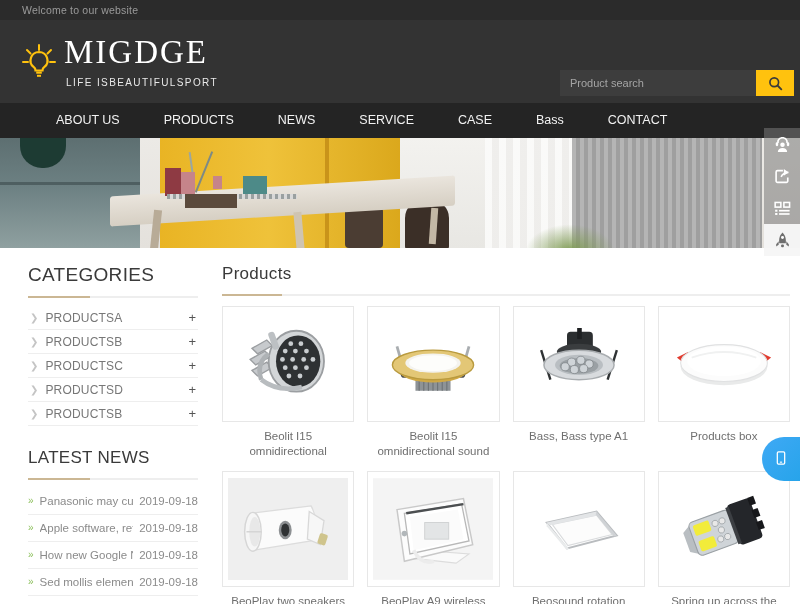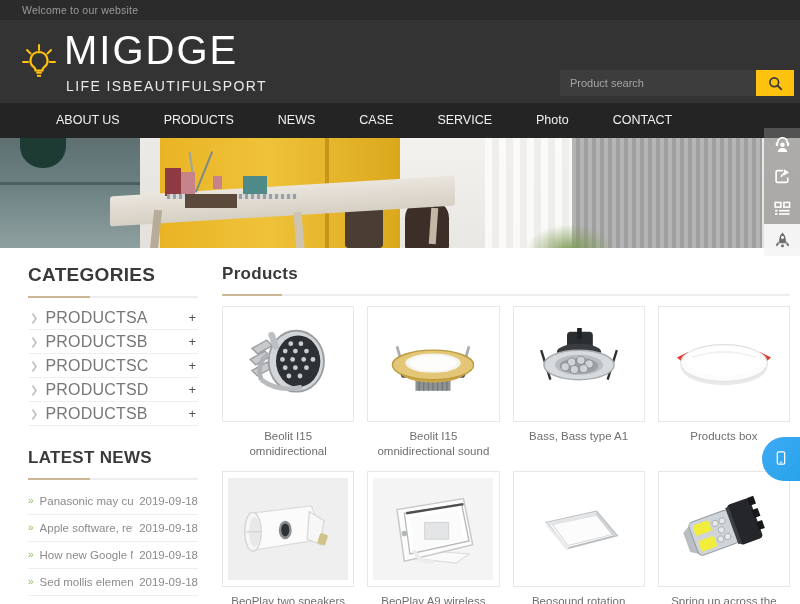--- a/index.html
+++ b/index.html
@@ -29,30 +29,30 @@
     background:#333333;
     display:flex;
     align-items:center;
     padding:0 22px;
     position:relative;
   }
   .logo-wrap { display:flex; align-items:center; }
   .bulb-icon { width:34px; height:38px; margin-right:8px; flex:none; }
   .logo-text-block { display:flex; flex-direction:column; }
   .logo-name {
-    font-family:Liberation Sans, sans-serif;
+    font-family:Liberation Serif, serif;
     color:#ffffff;
-    font-size:40px;
+    font-size:33px;
     letter-spacing:2px;
     line-height:1;
     font-weight:400;
   }
   .logo-tag {
     color:#e9e9e9;
-    font-size:14px;
+    font-size:10px;
     letter-spacing:1.4px;
     margin-top:8px;
     margin-left:2px;
   }
 
   .search-box {
     position:absolute;
     right:6px;
     top:50px;
     display:flex;
@@ -188,21 +188,21 @@
     padding:16px 10px 0 10px;
     gap:0;
   }
   .sidebar { width:200px; flex:none; padding:0 12px 0 18px; }
   .main { flex:1; padding-left:12px; }
 
   .sec-head { margin-bottom:0; }
   .sec-title {
     font-size:19px;
     color:#3a3a3a;
-    font-weight:700;
+    font-weight:400;
     letter-spacing:.3px;
     padding-bottom:10px;
   }
   .sec-title.small { font-size:17px; }
   .sec-rule {
     height:2px;
     background:#eeeeee;
     position:relative;
     margin-bottom:8px;
   }
@@ -219,21 +219,21 @@
   .cat-item {
     display:flex; align-items:center;
     justify-content:space-between;
     height:24px;
     border-bottom:1px solid #eeeeee;
     cursor:pointer;
     padding:0 2px;
   }
   .cat-left { display:flex; align-items:center; gap:7px; }
   .cat-arrow { color:#c4c4c4; font-size:10px; line-height:1; }
-  .cat-label { color:#777777; font-size:16px; letter-spacing:.2px; }
+  .cat-label { color:#777777; font-size:12px; letter-spacing:.2px; }
   .cat-plus { color:#555555; font-size:13px; line-height:1; }
 
   .news-block { margin-top:22px; }
   .news-list { list-style:none; }
   .news-item {
     display:flex; align-items:center;
     justify-content:space-between;
     height:27px;
     border-bottom:1px solid #eeeeee;
     cursor:pointer;
@@ -310,23 +310,23 @@
         </svg>
       </span>
     </button>
   </div>
 </div>
 
 <nav class="nav">
   <a class="nav-item">ABOUT US</a>
   <a class="nav-item">PRODUCTS</a>
   <a class="nav-item">NEWS</a>
+  <a class="nav-item">SERVICE</a>
   <a class="nav-item">CASE</a>
-  <a class="nav-item">SERVICE</a>
-  <a class="nav-item">Photo</a>
+  <a class="nav-item">Bass</a>
   <a class="nav-item">CONTACT</a>
 </nav>
 
 <div class="banner">
   <div class="banner-scene">
     <div class="bs-wall"></div>
     <div class="bs-right-wall"></div>
     <div class="bs-curtain"></div>
     <div class="bs-blinds"></div>
     <div class="bs-door"></div>

